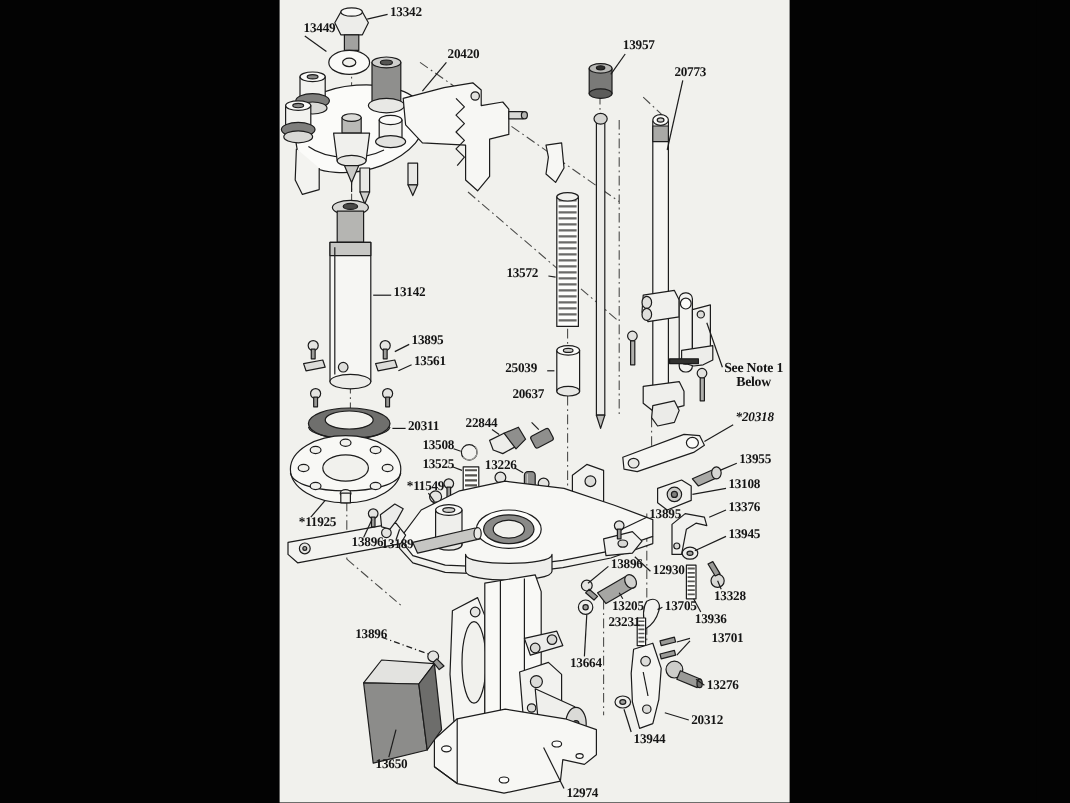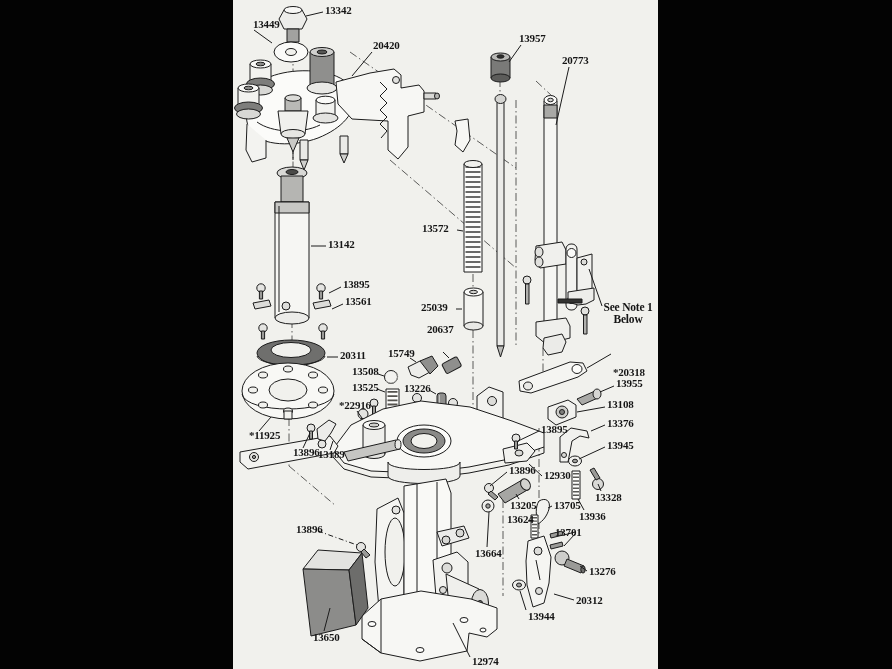--- a/index.html
+++ b/index.html
@@ -353,43 +353,43 @@
     <div class="part-label" style="left: 253px; top: 19px; color: rgb(21, 21, 21);">13449</div>
     <div class="part-label" style="left: 373px; top: 40px; color: rgb(21, 21, 21); text-align: center;">20420</div>
     <div class="part-label" style="left: 519px; top: 33px; color: rgb(21, 21, 21);">13957</div>
     <div class="part-label" style="left: 562px; top: 55px; color: rgb(21, 21, 21);">20773</div>
     <div class="part-label" style="left: 328px; top: 239px; color: rgb(21, 21, 21);">13142</div>
     <div class="part-label" style="left: 343px; top: 279px; color: rgb(21, 21, 21);">13895</div>
     <div class="part-label" style="left: 345px; top: 296px; color: rgb(21, 21, 21);">13561</div>
     <div class="part-label" style="left: 422px; top: 223px; color: rgb(21, 21, 21);">13572</div>
     <div class="part-label" style="left: 421px; top: 302px; color: rgb(21, 21, 21);">25039</div>
     <div class="part-label" style="left: 340px; top: 350px; color: rgb(21, 21, 21);">20311</div>
-    <div class="part-label" style="left: 388px; top: 348px; color: rgb(21, 21, 21);">15749</div>
+    <div class="part-label" style="left: 388px; top: 348px; color: rgb(21, 21, 21);">22844</div>
     <div class="part-label" style="left: 427px; top: 324px; color: rgb(21, 21, 21);">20637</div>
     <div class="part-label" style="left: 352px; top: 366px; color: rgb(21, 21, 21);">13508</div>
     <div class="part-label" style="left: 352px; top: 382px; color: rgb(21, 21, 21);">13525</div>
     <div class="part-label" style="left: 404px; top: 383px; color: rgb(21, 21, 21);">13226</div>
-    <div class="part-label" style="left: 339px; top: 400px; color: rgb(21, 21, 21);">*22916</div>
+    <div class="part-label" style="left: 339px; top: 400px; color: rgb(21, 21, 21);">*11549</div>
     <div class="part-label" style="left: 249px; top: 430px; color: rgb(21, 21, 21);">*11925</div>
     <div class="part-label" style="left: 293px; top: 447px; color: rgb(21, 21, 21);">13896</div>
     <div class="part-label" style="left: 318px; top: 449px; color: rgb(21, 21, 21);">13189</div>
     <div class="part-label" style="left: 541px; top: 424px; color: rgb(21, 21, 21);">13895</div>
-    <div class="part-label" style="left: 613px; top: 367px; color: rgb(21, 21, 21);">*20318</div>
+    <div class="part-label" style="left: 613px; top: 343px; color: rgb(21, 21, 21); font-style: italic;">*20318</div>
     <div class="part-label" style="left: 616px; top: 378px; color: rgb(21, 21, 21);">13955</div>
     <div class="part-label" style="left: 607px; top: 399px; color: rgb(21, 21, 21);">13108</div>
     <div class="part-label" style="left: 607px; top: 418px; color: rgb(21, 21, 21);">13376</div>
     <div class="part-label" style="left: 607px; top: 440px; color: rgb(21, 21, 21);">13945</div>
     <div class="part-label" style="left: 509px; top: 465px; color: rgb(21, 21, 21);">13896</div>
     <div class="part-label" style="left: 544px; top: 470px; color: rgb(21, 21, 21);">12930</div>
     <div class="part-label" style="left: 595px; top: 492px; color: rgb(21, 21, 21);">13328</div>
     <div class="part-label" style="left: 510px; top: 500px; color: rgb(21, 21, 21);">13205</div>
     <div class="part-label" style="left: 554px; top: 500px; color: rgb(21, 21, 21);">13705</div>
     <div class="part-label" style="left: 579px; top: 511px; color: rgb(21, 21, 21);">13936</div>
-    <div class="part-label" style="left: 507px; top: 514px; color: rgb(21, 21, 21);">13624</div>
-    <div class="part-label" style="left: 555px; top: 527px; color: rgb(21, 21, 21);">13701</div>
+    <div class="part-label" style="left: 507px; top: 514px; color: rgb(21, 21, 21);">23231</div>
+    <div class="part-label" style="left: 593px; top: 527px; color: rgb(21, 21, 21);">13701</div>
     <div class="part-label" style="left: 475px; top: 548px; color: rgb(21, 21, 21);">13664</div>
     <div class="part-label" style="left: 589px; top: 566px; color: rgb(21, 21, 21);">13276</div>
     <div class="part-label" style="left: 576px; top: 595px; color: rgb(21, 21, 21);">20312</div>
     <div class="part-label" style="left: 528px; top: 611px; color: rgb(21, 21, 21);">13944</div>
     <div class="part-label" style="left: 296px; top: 524px; color: rgb(21, 21, 21);">13896</div>
     <div class="part-label" style="left: 313px; top: 632px; color: rgb(21, 21, 21);">13650</div>
     <div class="part-label" style="left: 472px; top: 656px; color: rgb(21, 21, 21);">12974</div>
     <div class="part-label note-label" style="left: 600px; top: 302px; color: rgb(21, 21, 21); width: 56px;">See Note 1
 Below</div>
   </div>

